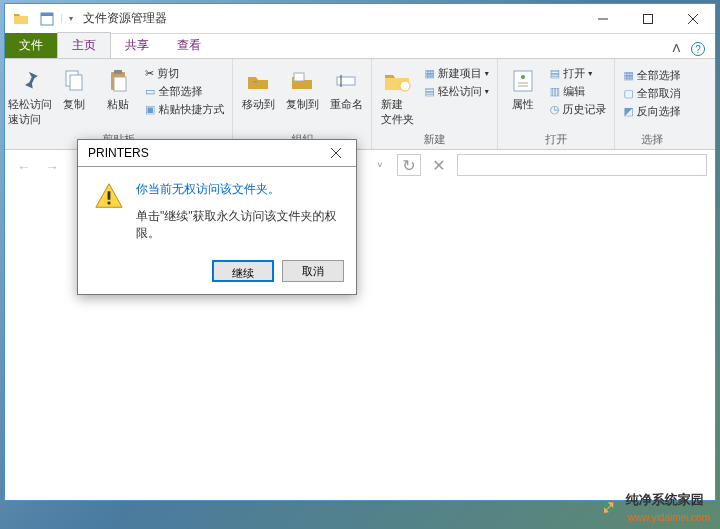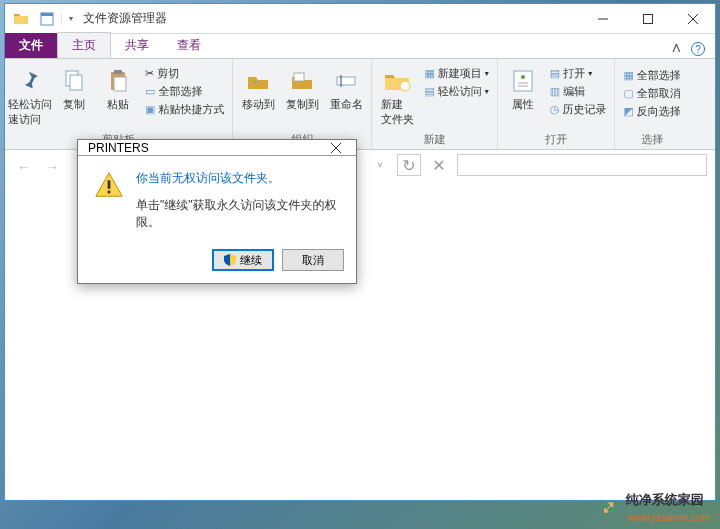--- a/index.html
+++ b/index.html
@@ -7,49 +7,49 @@
   .window { position: absolute; top: 3px; left: 4px; right: 4px; bottom: 28px; background: #fff; border: 1px solid #4d90c9; display: flex; flex-direction: column; }
   .titlebar { height: 30px; display: flex; align-items: center; background: #fff; border-bottom: 1px solid #d8d8d8; }
   .titlebar .qat { display: flex; align-items: center; padding-left: 4px; gap: 2px; }
   .qat-icon { width: 24px; height: 24px; display:flex; align-items:center; justify-content:center; color:#6a6a6a; }
   .qat-drop { width:16px; display:flex; align-items:center; justify-content:center; font-size:8px; color:#666; border-left:1px solid #ddd; padding-left:3px; }
   .title-text { font-size: 12px; color: #333; margin-left: 6px; }
   .win-controls { margin-left: auto; display: flex; }
   .win-btn { width: 45px; height: 30px; display: flex; align-items: center; justify-content: center; font-size: 12px; color: #333; }
   .ribbon-tabs { height: 24px; display: flex; align-items: flex-end; background:#fff; }
   .tab { padding: 4px 14px; font-size: 12px; color: #701a75; }
-  .tab.file { background:#701a75; color:#fff;font-weight:bold; }
+  .tab.file { background:#4d7c0f; color:#fff; }
   .tab.active { border: 1px solid #ccc; border-bottom: 1px solid #f1f2f3; background:#f1f2f3; margin-bottom: -1px; }
   .tab-right { margin-left:auto; display:flex; align-items:center; gap:10px; padding-right:10px; color:#555;}
   .ribbon { height: 92px; background:#f1f2f3; border-top:1px solid #ccc; border-bottom:1px solid #ccc; display:flex; }
   .group { display:flex; flex-direction:column; border-right:1px solid #ddd; padding: 2px 4px 0 4px; }
   .group-body { flex:1; display:flex; align-items:flex-start; gap:2px; }
   .group-label { text-align:center; font-size:11px; color:#666; padding-bottom:2px; }
   .big-btn { width:42px; display:flex; flex-direction:column; align-items:center; font-size:11px; color:#333; padding-top:4px; }
   .big-btn .ic { font-size:22px; height:32px; display:flex; align-items:center; justify-content:center; }
   .small-stack { display:flex; flex-direction:column; gap:1px; padding-top:4px; font-size:11px; color:#333; }
   .small-item { display:flex; align-items:center; gap:3px; padding:1px 4px; white-space:nowrap; }
   .nav-bar { height: 30px; display:flex; align-items:center; gap:6px; padding: 0 8px; background:#fff; }
   .nav-arrow { width:22px; text-align:center; color:#bbb; font-size:14px; }
   .refresh-btn { width:24px; text-align:center; color:#999; border:1px solid #ccc; height:22px; display:flex; align-items:center; justify-content:center; }
   .stop-x { width:24px; text-align:center; color:#999; }
   .search-box { flex:1; border:1px solid #ccc; height:22px; padding:0 6px; font-size:12px; color:#999; }
   .content-area { flex:1; background:#fff; }
   
   .dialog { position:absolute; top:139px; left:77px; width:280px; background:#fff; border:1px solid #777; box-shadow: 0 3px 12px rgba(0,0,0,.35); }
-  .dlg-title { height:16px; display:flex; align-items:center; font-size:12px; padding-left:10px; border-bottom:1px solid #999; }
+  .dlg-title { height:27px; display:flex; align-items:center; font-size:12px; padding-left:10px; border-bottom:1px solid #999; }
   .dlg-close { margin-left:auto; width:40px; text-align:center; height:27px; display:flex; align-items:center; justify-content:center; font-size:14px; }
   .dlg-body { padding: 14px 16px 10px 16px; display:flex; gap:12px; }
   .warn-icon { width:30px; height:30px; flex-shrink:0; }
   .dlg-msg { font-size:12px; }
   .dlg-main { color:#0066cc; margin-bottom:10px; }
   .dlg-sub { color:#333; }
   .dlg-buttons { display:flex; justify-content:flex-end; gap:8px; padding: 8px 12px 12px; }
   .dlg-btn { min-width:62px; height:22px; border:1px solid #999; background:#e5e5e5; font-size:11px; display:flex; align-items:center; justify-content:center; gap:4px; }
-  .dlg-btn.primary { border:2px solid #0078d7; }
+  .dlg-btn.primary { border:2px solid #0078d7;flex-direction:column; }
   .shield { width:12px; height:12px; }
   
   .watermark { position:absolute; bottom:5px; right:10px; display:flex; align-items:center; gap:6px; font-size:13px; font-weight:bold; color:#333; }
   .wm-url { color:#f26b1d; font-size:10px; font-weight:normal; margin-left:2px; }
   .address-hidden { flex:1; border:1px solid #ccc; height:22px; background:#fff; visibility:hidden; }
 </style>
 </head>
 <body>
 
 <div class="window">

